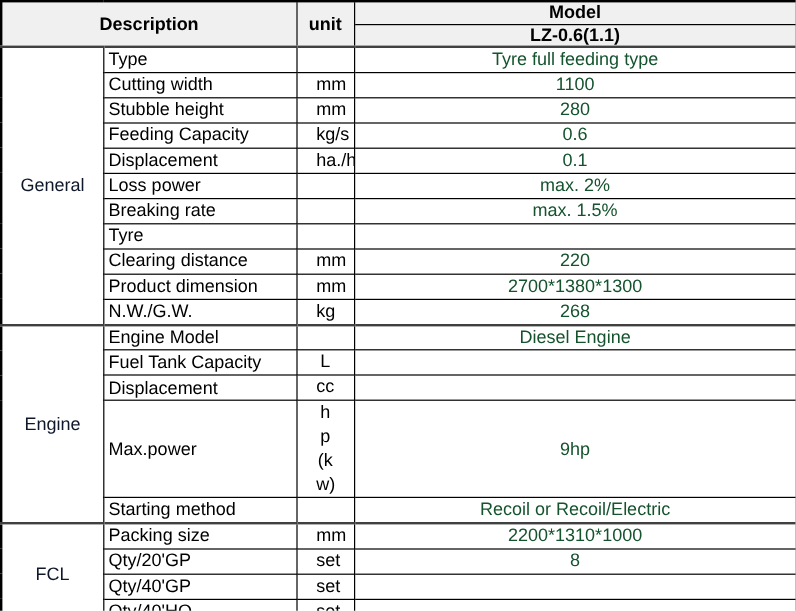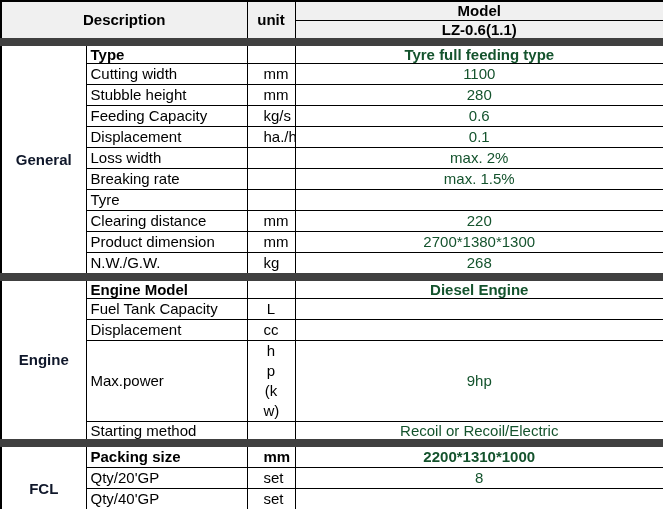--- a/index.html
+++ b/index.html
@@ -34,22 +34,21 @@
     color: #000000;
     font-weight: bold;
     text-align: center;
     height: 19px;
     padding: 0 2px;
   }
   
   tbody td { height: 21px; }
   tbody tr:first-child td,
   tbody tr.section-start td {
-    border-top: 8px solid #404040;
-    font-weight: bold;
+    border-top: 2px solid #404040;
   }
   td.cat {
     text-align: center;
     color: #0f172a;
     padding: 0 2px;
   }
   td.lbl {
     text-align: left;
     color: #000000;
     padding: 0 4px;
@@ -110,21 +109,21 @@
         <td class="lbl">Feeding Capacity</td>
         <td class="unit">kg/s</td>
         <td class="val">0.6</td>
       </tr>
       <tr>
         <td class="lbl">Displacement</td>
         <td class="unit">ha./h</td>
         <td class="val">0.1</td>
       </tr>
       <tr>
-        <td class="lbl">Loss width</td>
+        <td class="lbl">Loss power</td>
         <td class="unit"></td>
         <td class="val">max. 2%</td>
       </tr>
       <tr>
         <td class="lbl">Breaking rate</td>
         <td class="unit"></td>
         <td class="val">max. 1.5%</td>
       </tr>
       <tr>
         <td class="lbl">Tyre</td>

